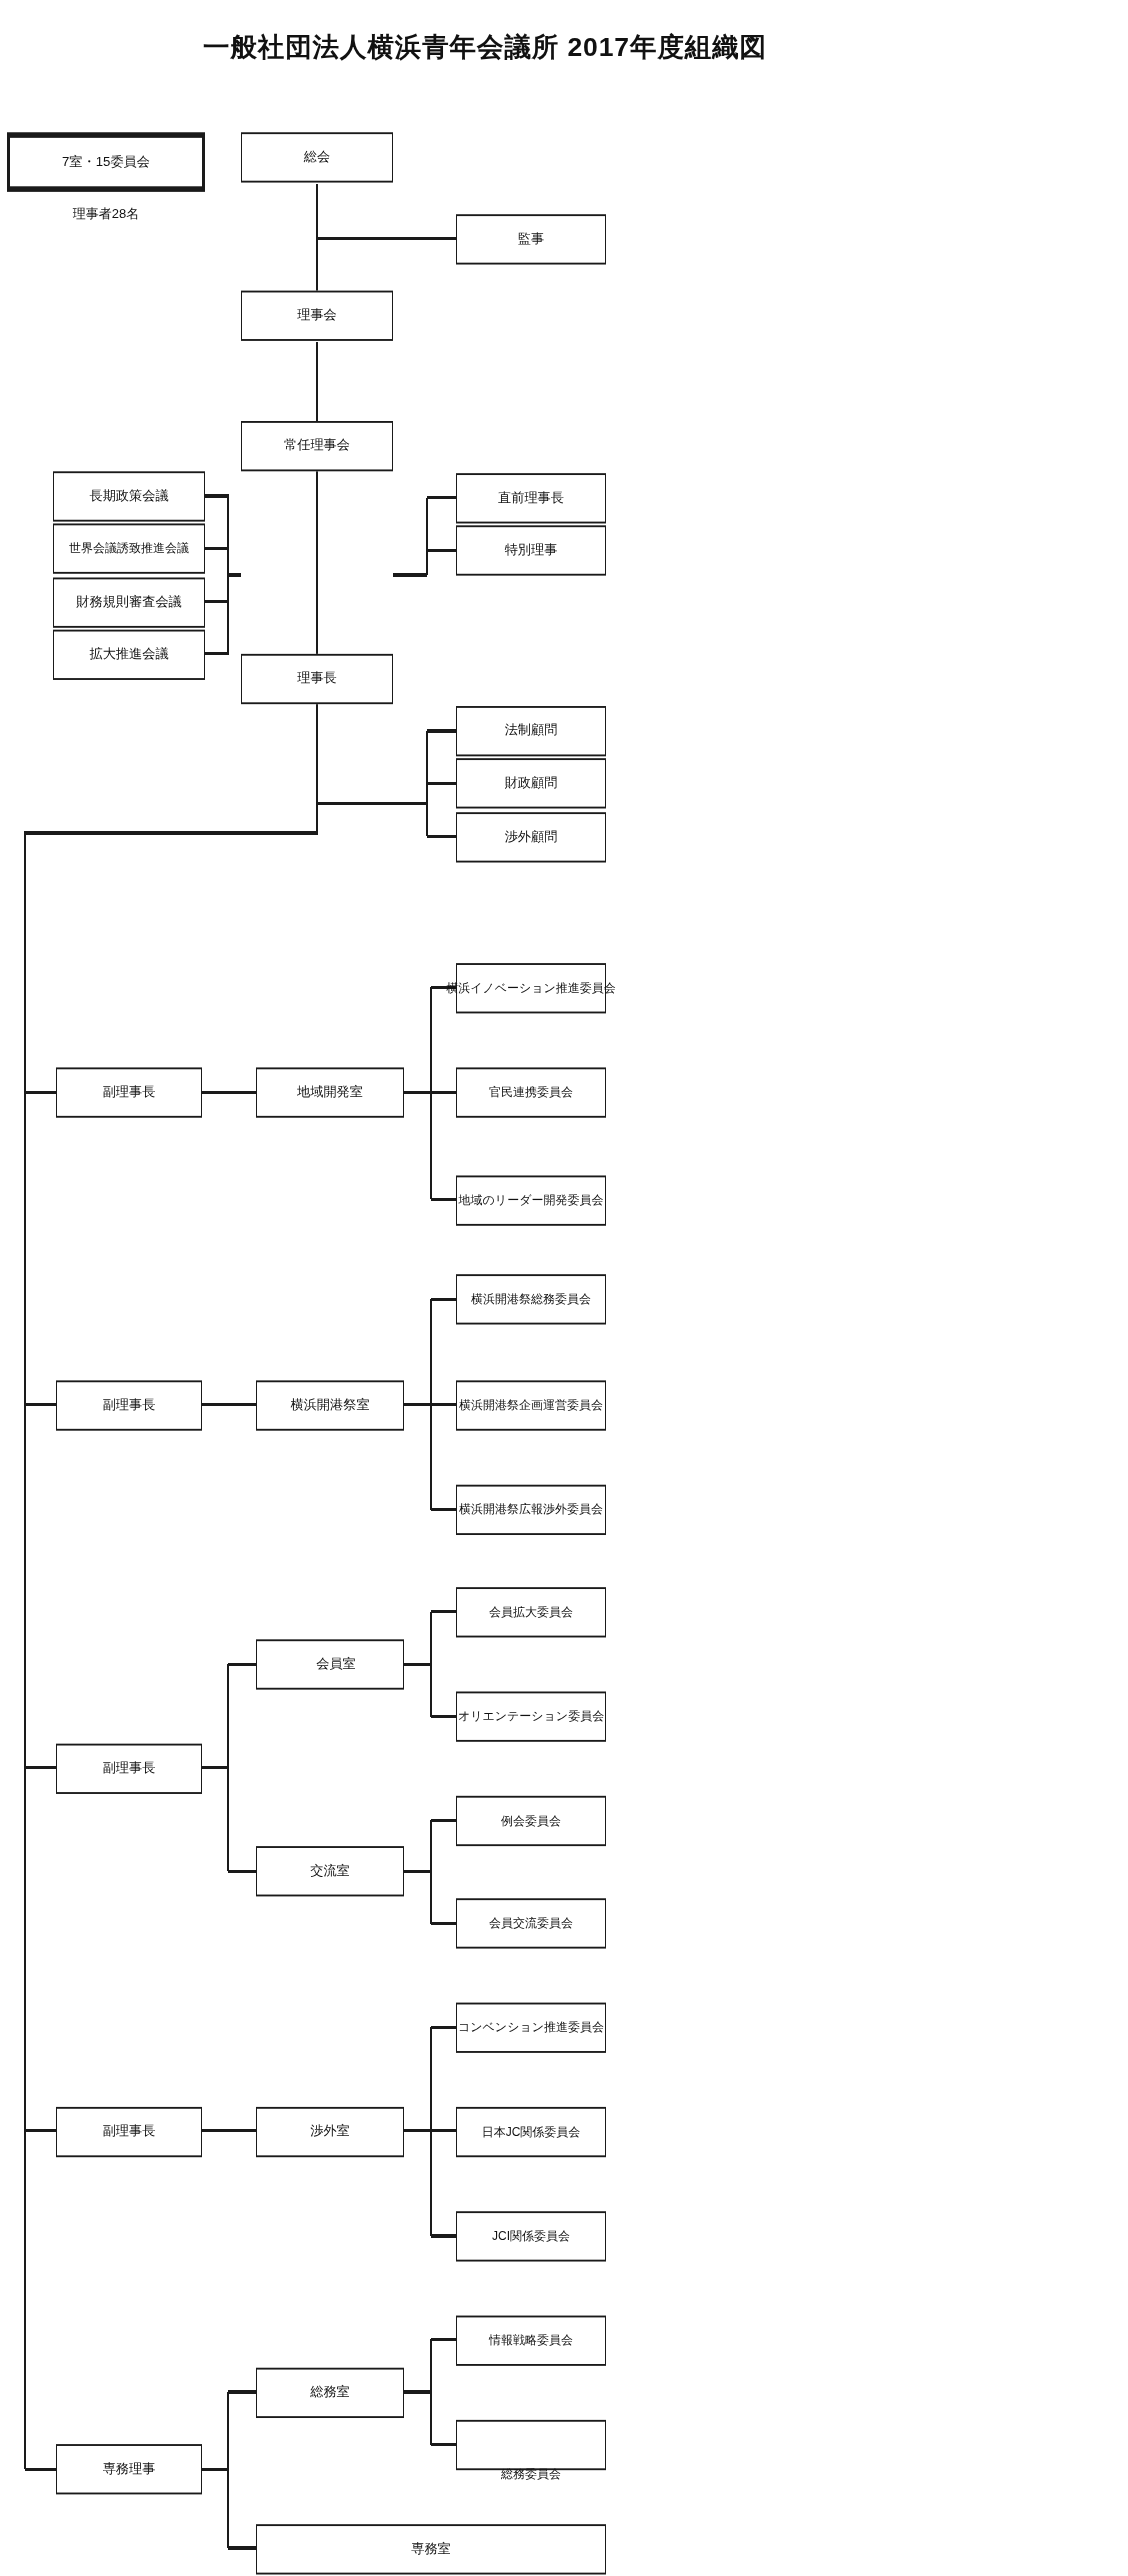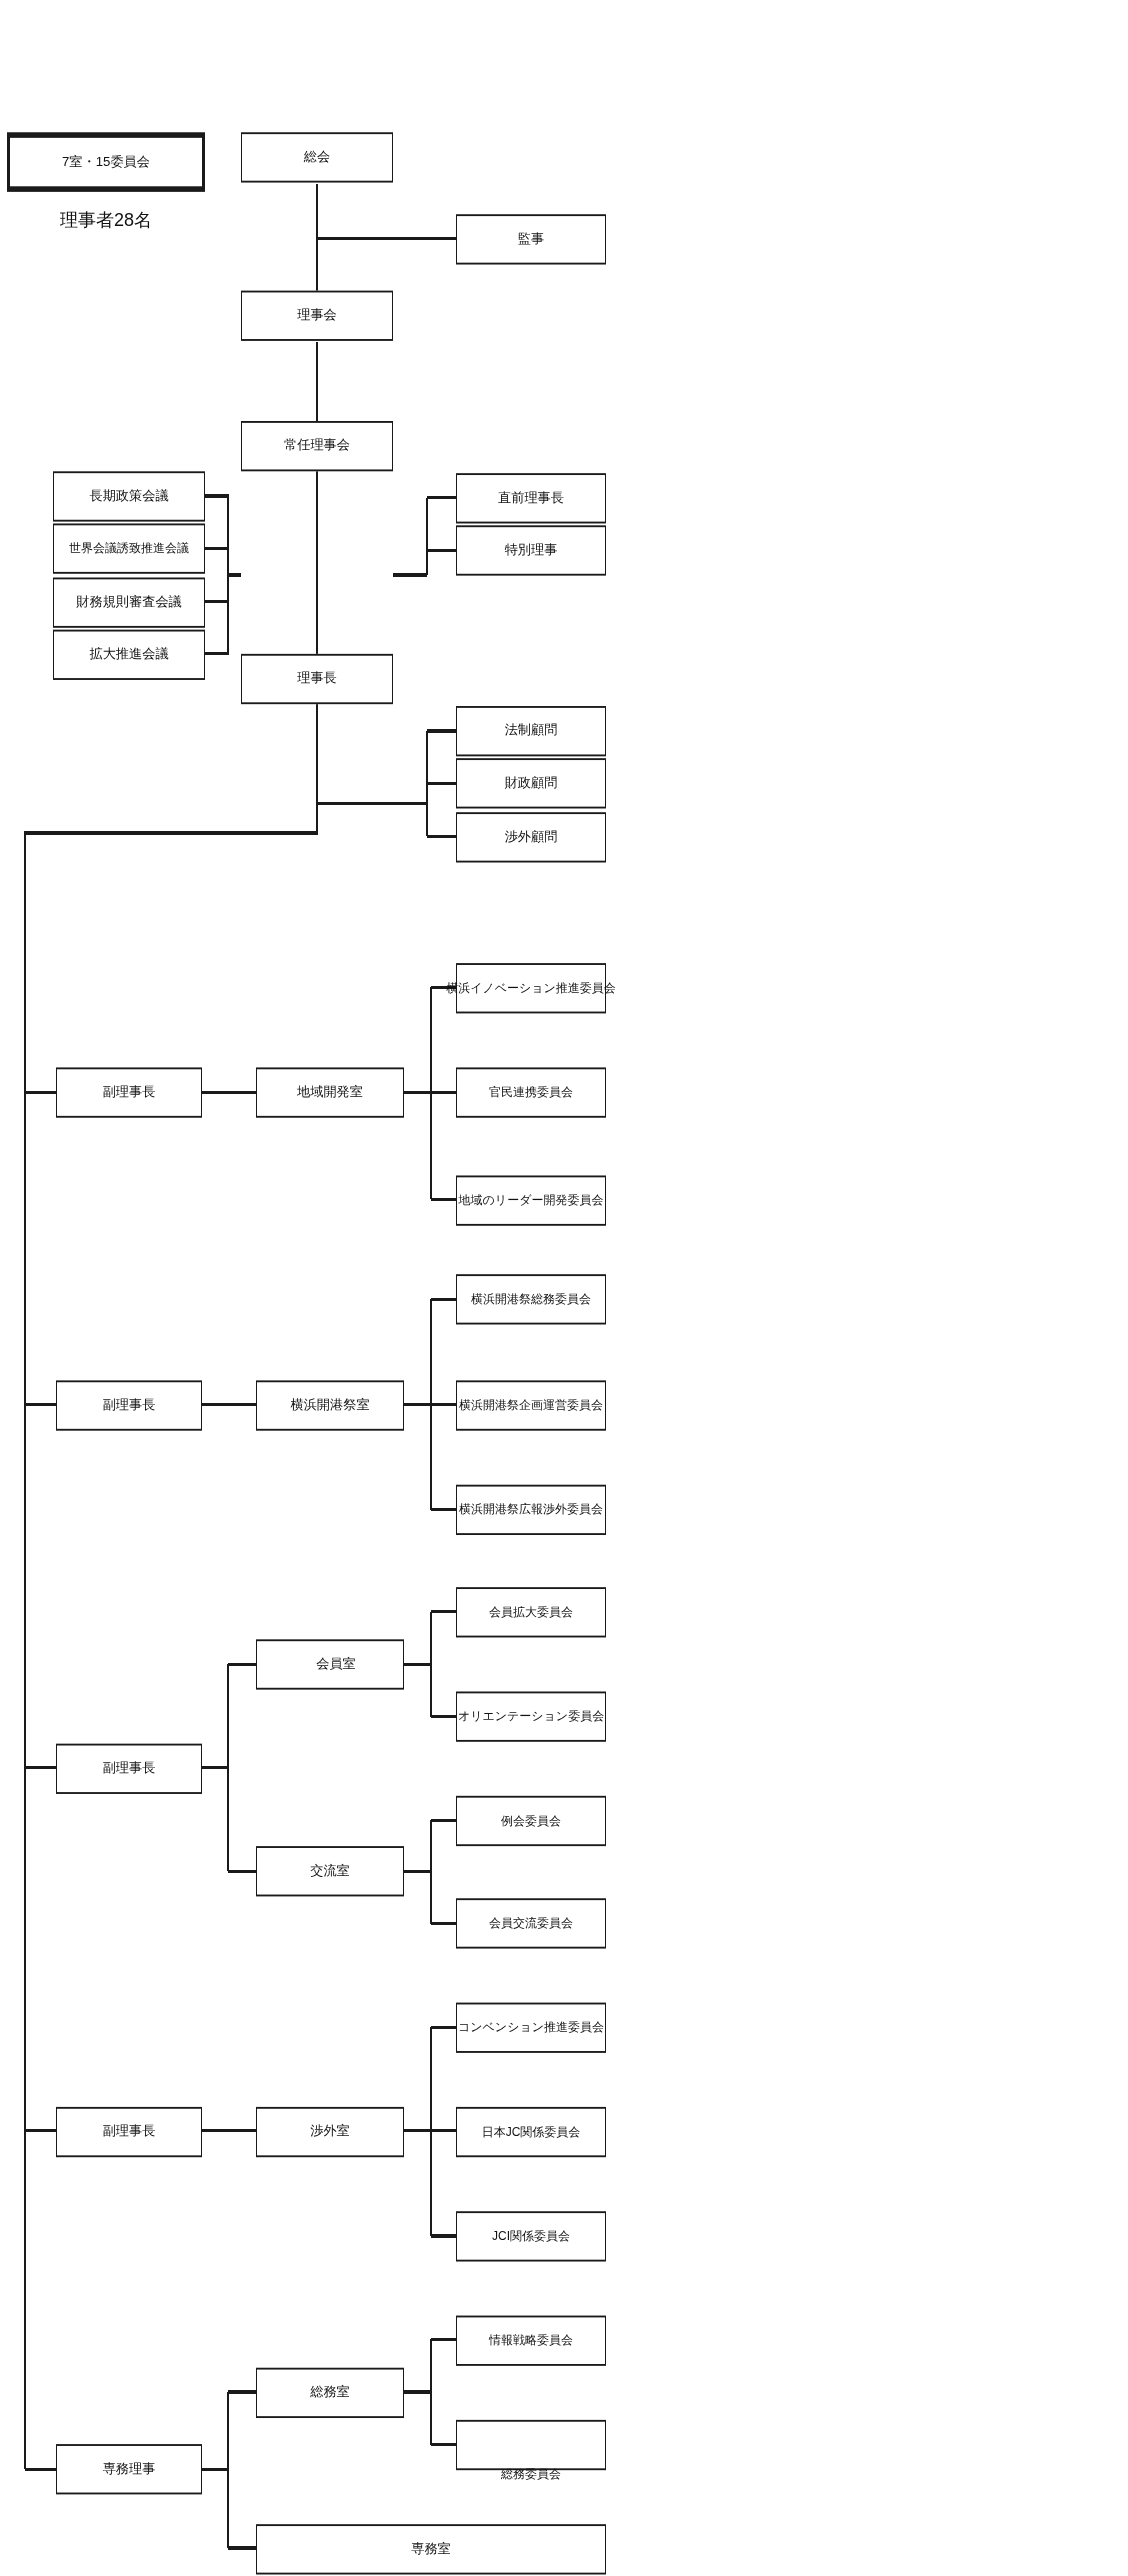--- a/index.html
+++ b/index.html
@@ -42,40 +42,41 @@
     z-index: 3;
   }
   .node.thick {
     border-width: 3.5px;
   }
   .node.small-text {
     font-size: 12px;
   }
   .plain-label {
     position: absolute;
-    font-size: 18px;
+    font-size: 13px;
     color: #111111;
     text-align: center;
     white-space: nowrap;
     z-index: 3;
   }
   #svg-links {
     position: absolute;
     left: 0;
     top: 0;
     width: 1129px;
     height: 2576px;
     z-index: 1;
     pointer-events: none;
   }
 </style>
 </head>
 <body>
 
 <div id="scale-wrap" style="position: absolute; left: 0px; top: 0px; width: 1129px; height: 1383px; transform-origin: 0px 0px; transform: scale(1, 1.86288);">
+    <div id="chart-title" style="display: inline-block; transform-origin: center center; transform: scale(1, 0.536802);">一般社団法人横浜青年会議所  2017年度組織図</div>
     <svg id="svg-links" viewBox="0 0 1280 2921" width="1129" height="2576" aria-hidden="true">
   <g stroke="#1a1a1a" stroke-width="2" fill="none" shape-rendering="crispEdges">
 
     <path d="M 359 112 L 359 145 L 517 145"></path>
 
     <path d="M 359 112 L 359 177"></path>
 
     <path d="M 359 208 L 359 256"></path>
 
     <path d="M 359 287 L 359 398"></path>

